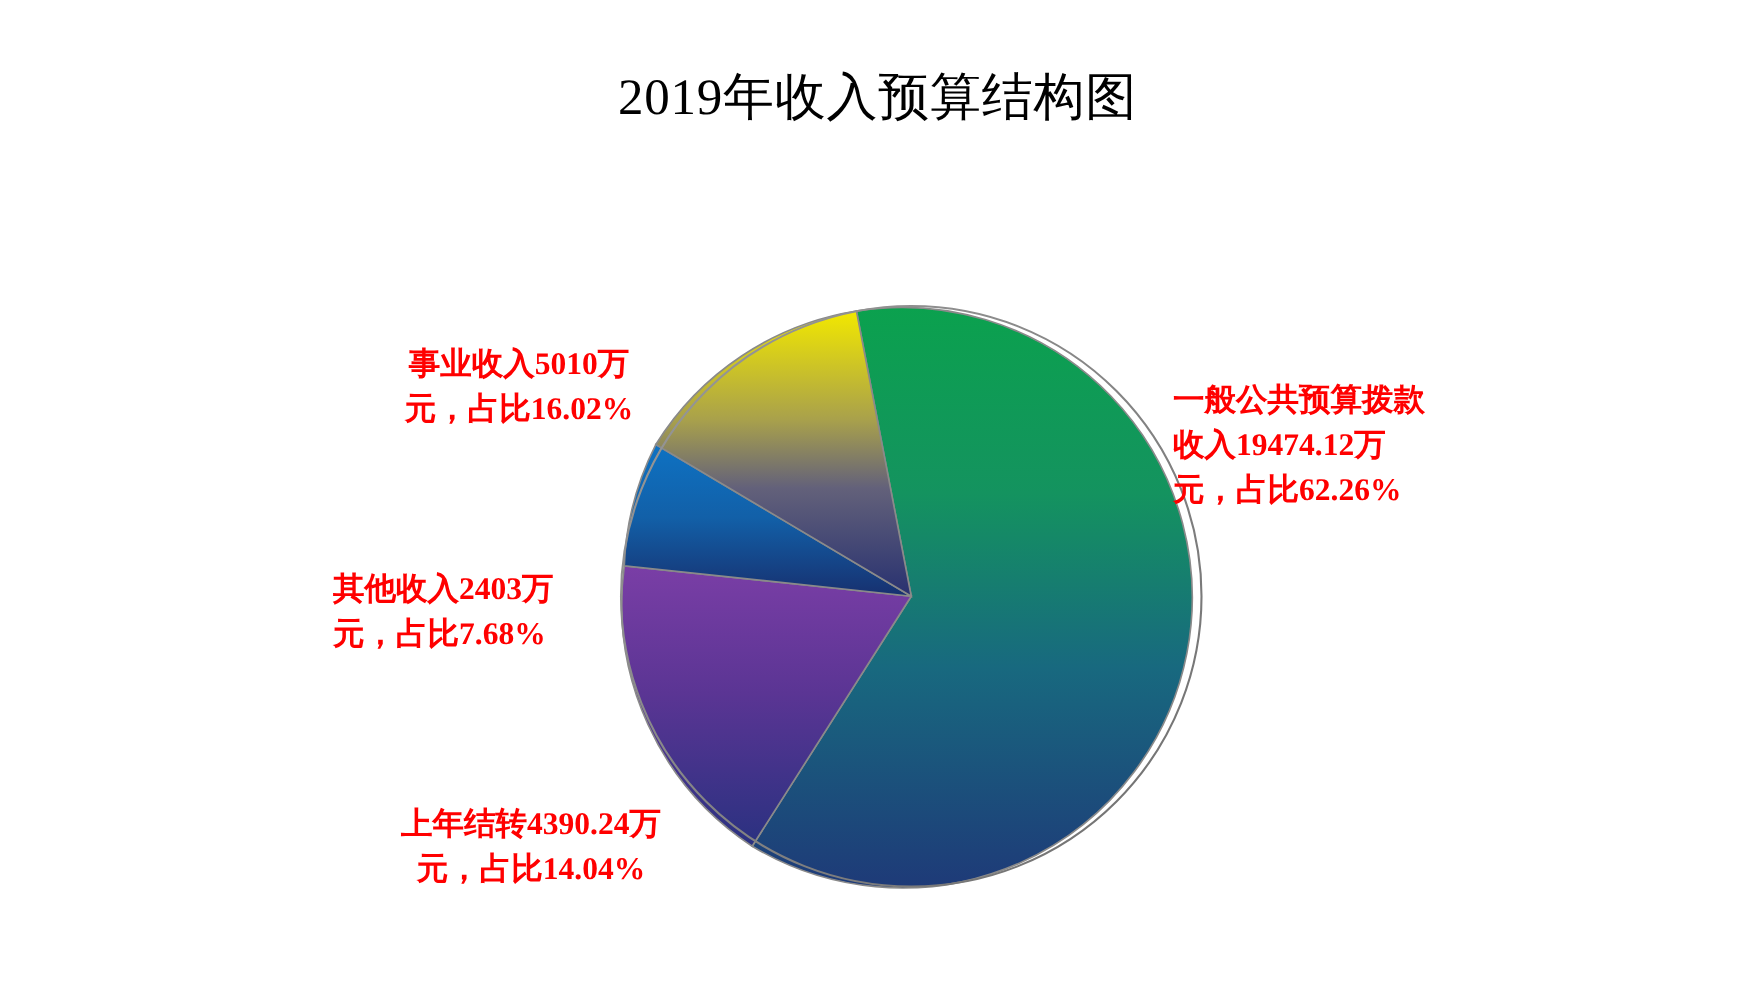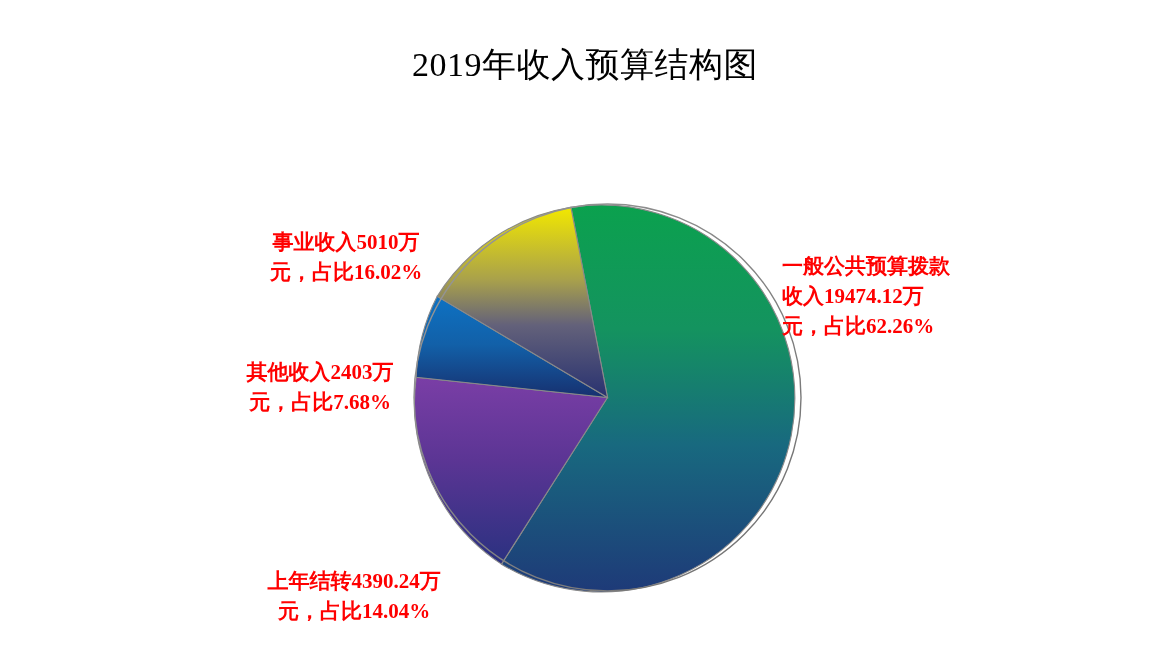--- a/index.html
+++ b/index.html
@@ -62,30 +62,29 @@
     text-align: left;
   }
   #label-business-income {
     left: 246px;
     top: 228px;
     width: 200px;
     text-align: center;
   }
   #label-other-income {
     left: 222px;
-    top: 358px;
+    top: 378px;
     width: 196px;
-    text-align: center;
+    text-align: left;
   }
   #label-carryover {
     left: 238px;
     top: 535px;
     width: 232px;
     text-align: center;
-    margin-top: 32px;
   }
 </style>
 </head>
 <body>
 
 <div id="chart-root">
 
   <div id="chart-title">2019年收入预算结构图</div>
 
   <svg id="pie-svg" viewBox="0 0 425 425">

